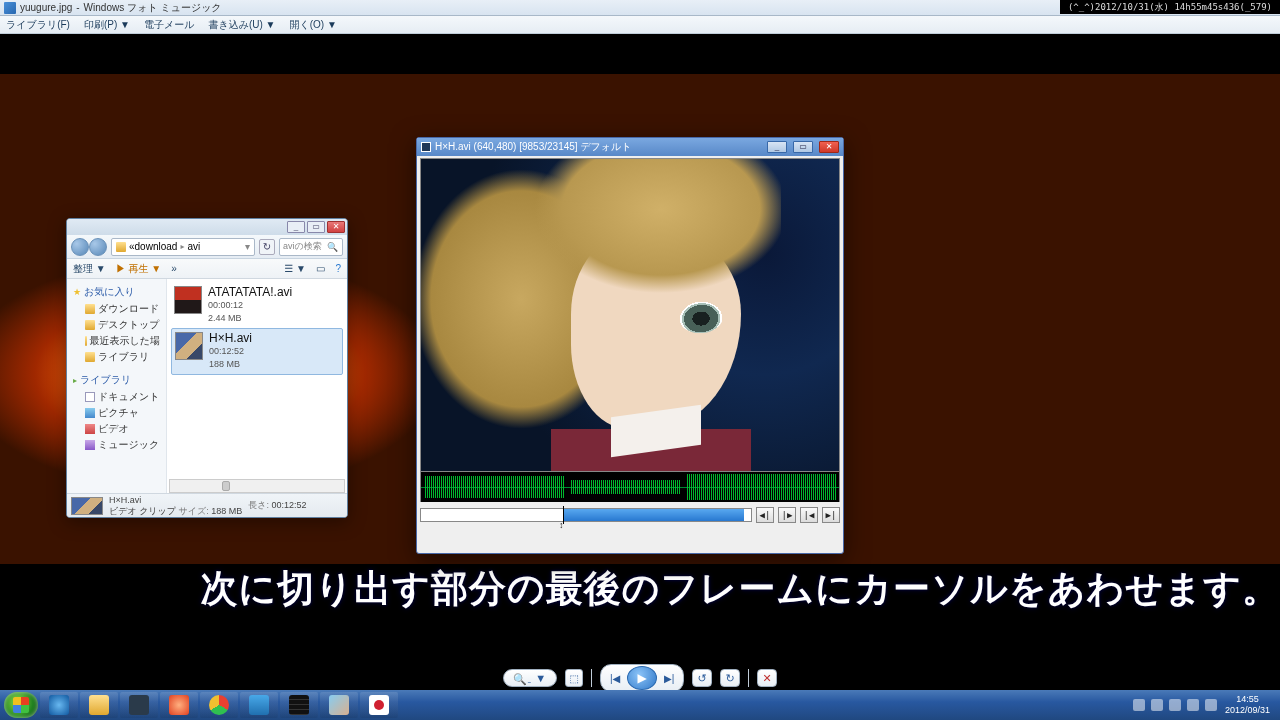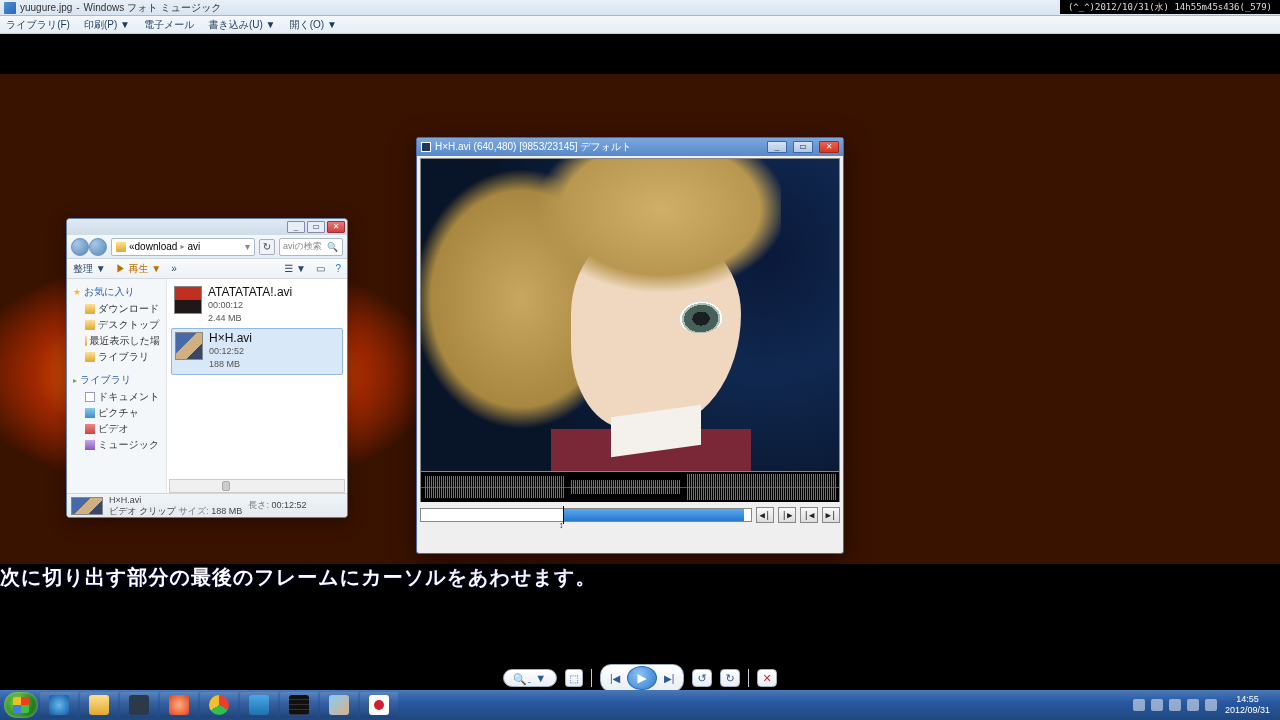--- a/index.html
+++ b/index.html
@@ -15,21 +15,21 @@
 
 .wallpaper { position: absolute; top: 40px; left: 0; width: 1280px; height: 490px;
   background:
     radial-gradient(ellipse 300px 150px at 200px 300px, #ffb020 0%, #ff7010 30%, #a02800 55%, #3a1200 80%),
     radial-gradient(ellipse 400px 180px at 900px 350px, #ffc040 0%, #ff8020 25%, #c03800 45%, #4a1800 75%),
     radial-gradient(ellipse 260px 120px at 1150px 280px, #ffa830 0%, #d05018 40%, #5a2000 80%),
     linear-gradient(to bottom, #4a1a00 0%, #3a1400 30%, #c04810 60%, #2a0e00 90%);
 }
 
 
-.subtitle { position: absolute; top: 530px; left: 0; width: 1280px; text-align: left; font-size: 20px; font-weight: bold; color: #fff; text-shadow: 0 0 6px #003, -1px -1px 2px #002, 1px 1px 2px #002; font-family: "Meiryo", sans-serif; letter-spacing: 1px; }
+.subtitle { position: absolute; top: 530px; left: 0; width: 1280px; text-align: right; font-size: 37px; font-weight: bold; color: #fff; text-shadow: 0 0 6px #003, -1px -1px 2px #002, 1px 1px 2px #002; font-family: "Meiryo", sans-serif; letter-spacing: 1px; }
 
 
 .explorer { position: absolute; top: 184px; left: 66px; width: 282px; height: 300px; background: #fff; border: 1px solid #6080a0; border-radius: 4px; box-shadow: 0 4px 18px rgba(0,0,0,.4); font-size: 10px; overflow: hidden; }
 .explorer-title { height: 16px; background: linear-gradient(#e0eaf4, #cedce9); display: flex; justify-content: flex-end; align-items: center; gap: 0; padding-right: 2px; }
 .explorer-title .wbtn { width: 18px; height: 12px; border: 1px solid #88a; border-radius: 1px; background:#e8eef6; margin-left:2px; font-size:8px; line-height:10px; text-align:center; color:#446; }
 .explorer-title .wbtn.cls { background: linear-gradient(#e87878,#d04040); color:#fff; border-color:#a03030; }
 .explorer-nav { height: 24px; background: linear-gradient(#f4f8fb,#e6edf4); border-bottom: 1px solid #c8d4e0; display: flex; align-items: center; padding: 0 4px; gap: 4px; }
 .explorer-nav .navbtns { display:flex; gap:0; }
 .explorer-nav .navbtn { width: 18px; height: 18px; border-radius: 50%; background: radial-gradient(circle at 30% 30%, #a8c8e8, #5888b8); border:1px solid #6890b8; }
 .explorer-nav .addr { flex:1; height: 18px; border:1px solid #aab8c8; background:#fff; border-radius:2px; display:flex; align-items:center; padding:0 4px; font-size:10px; }

